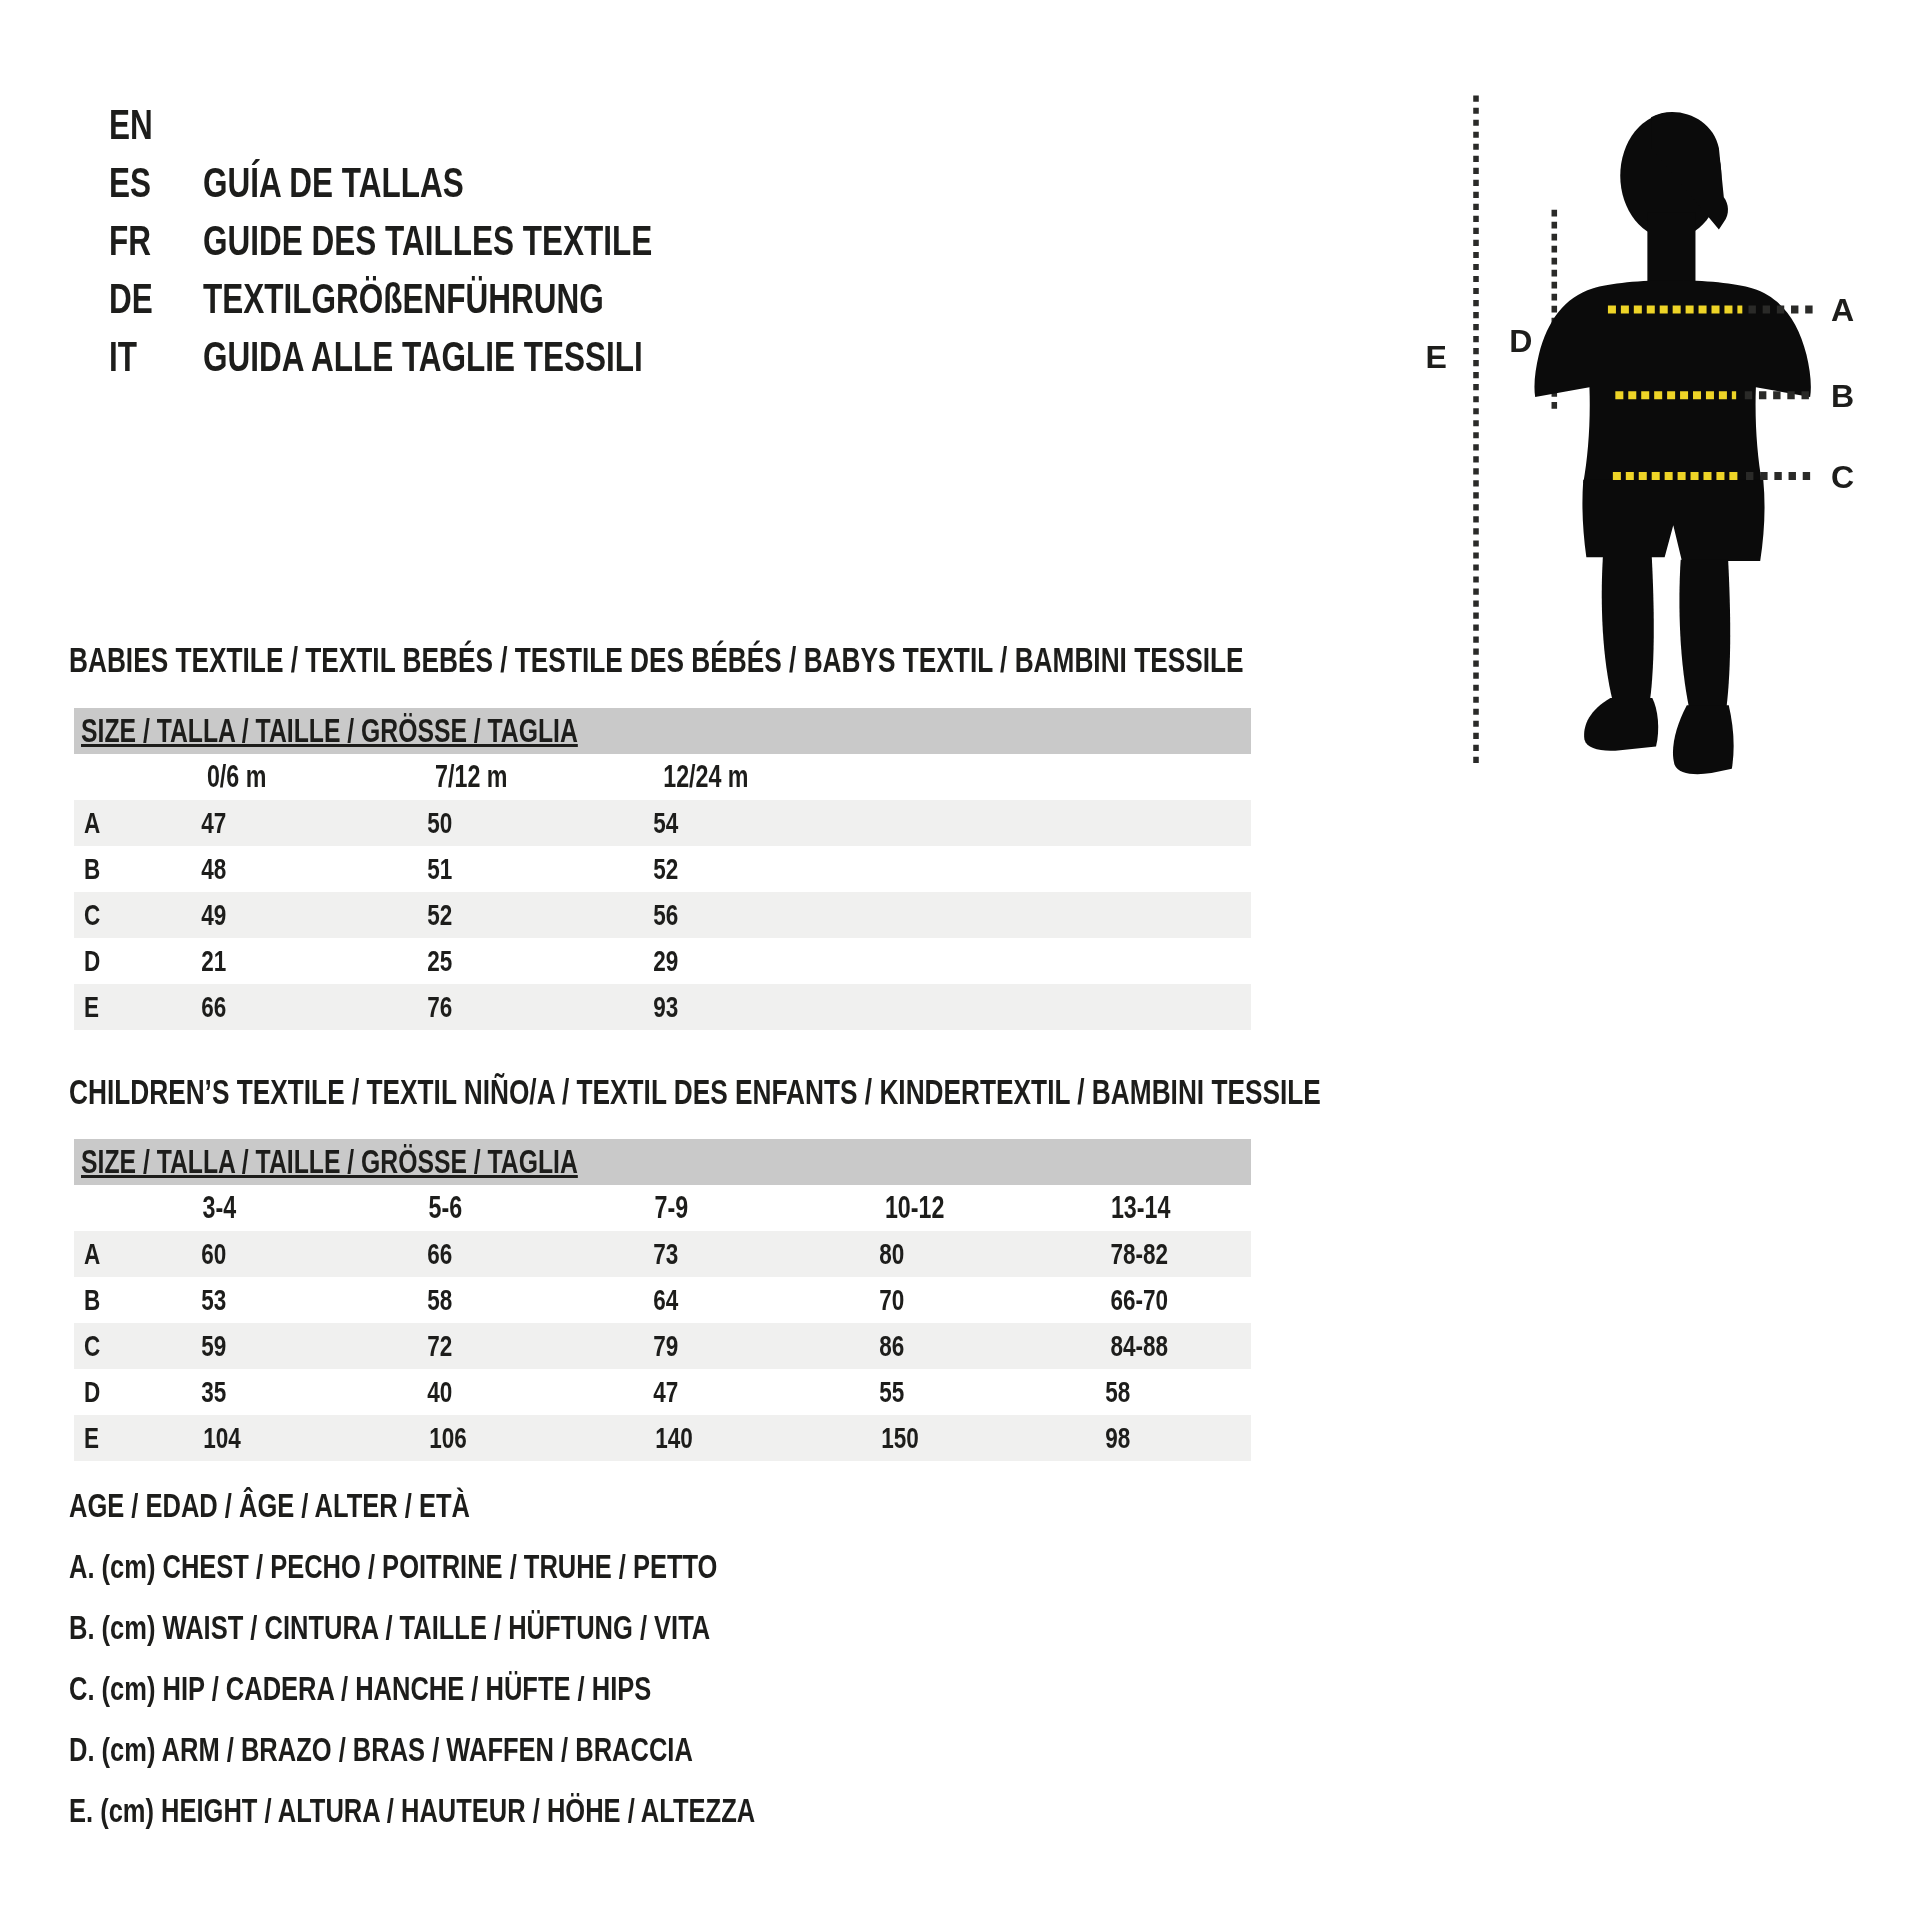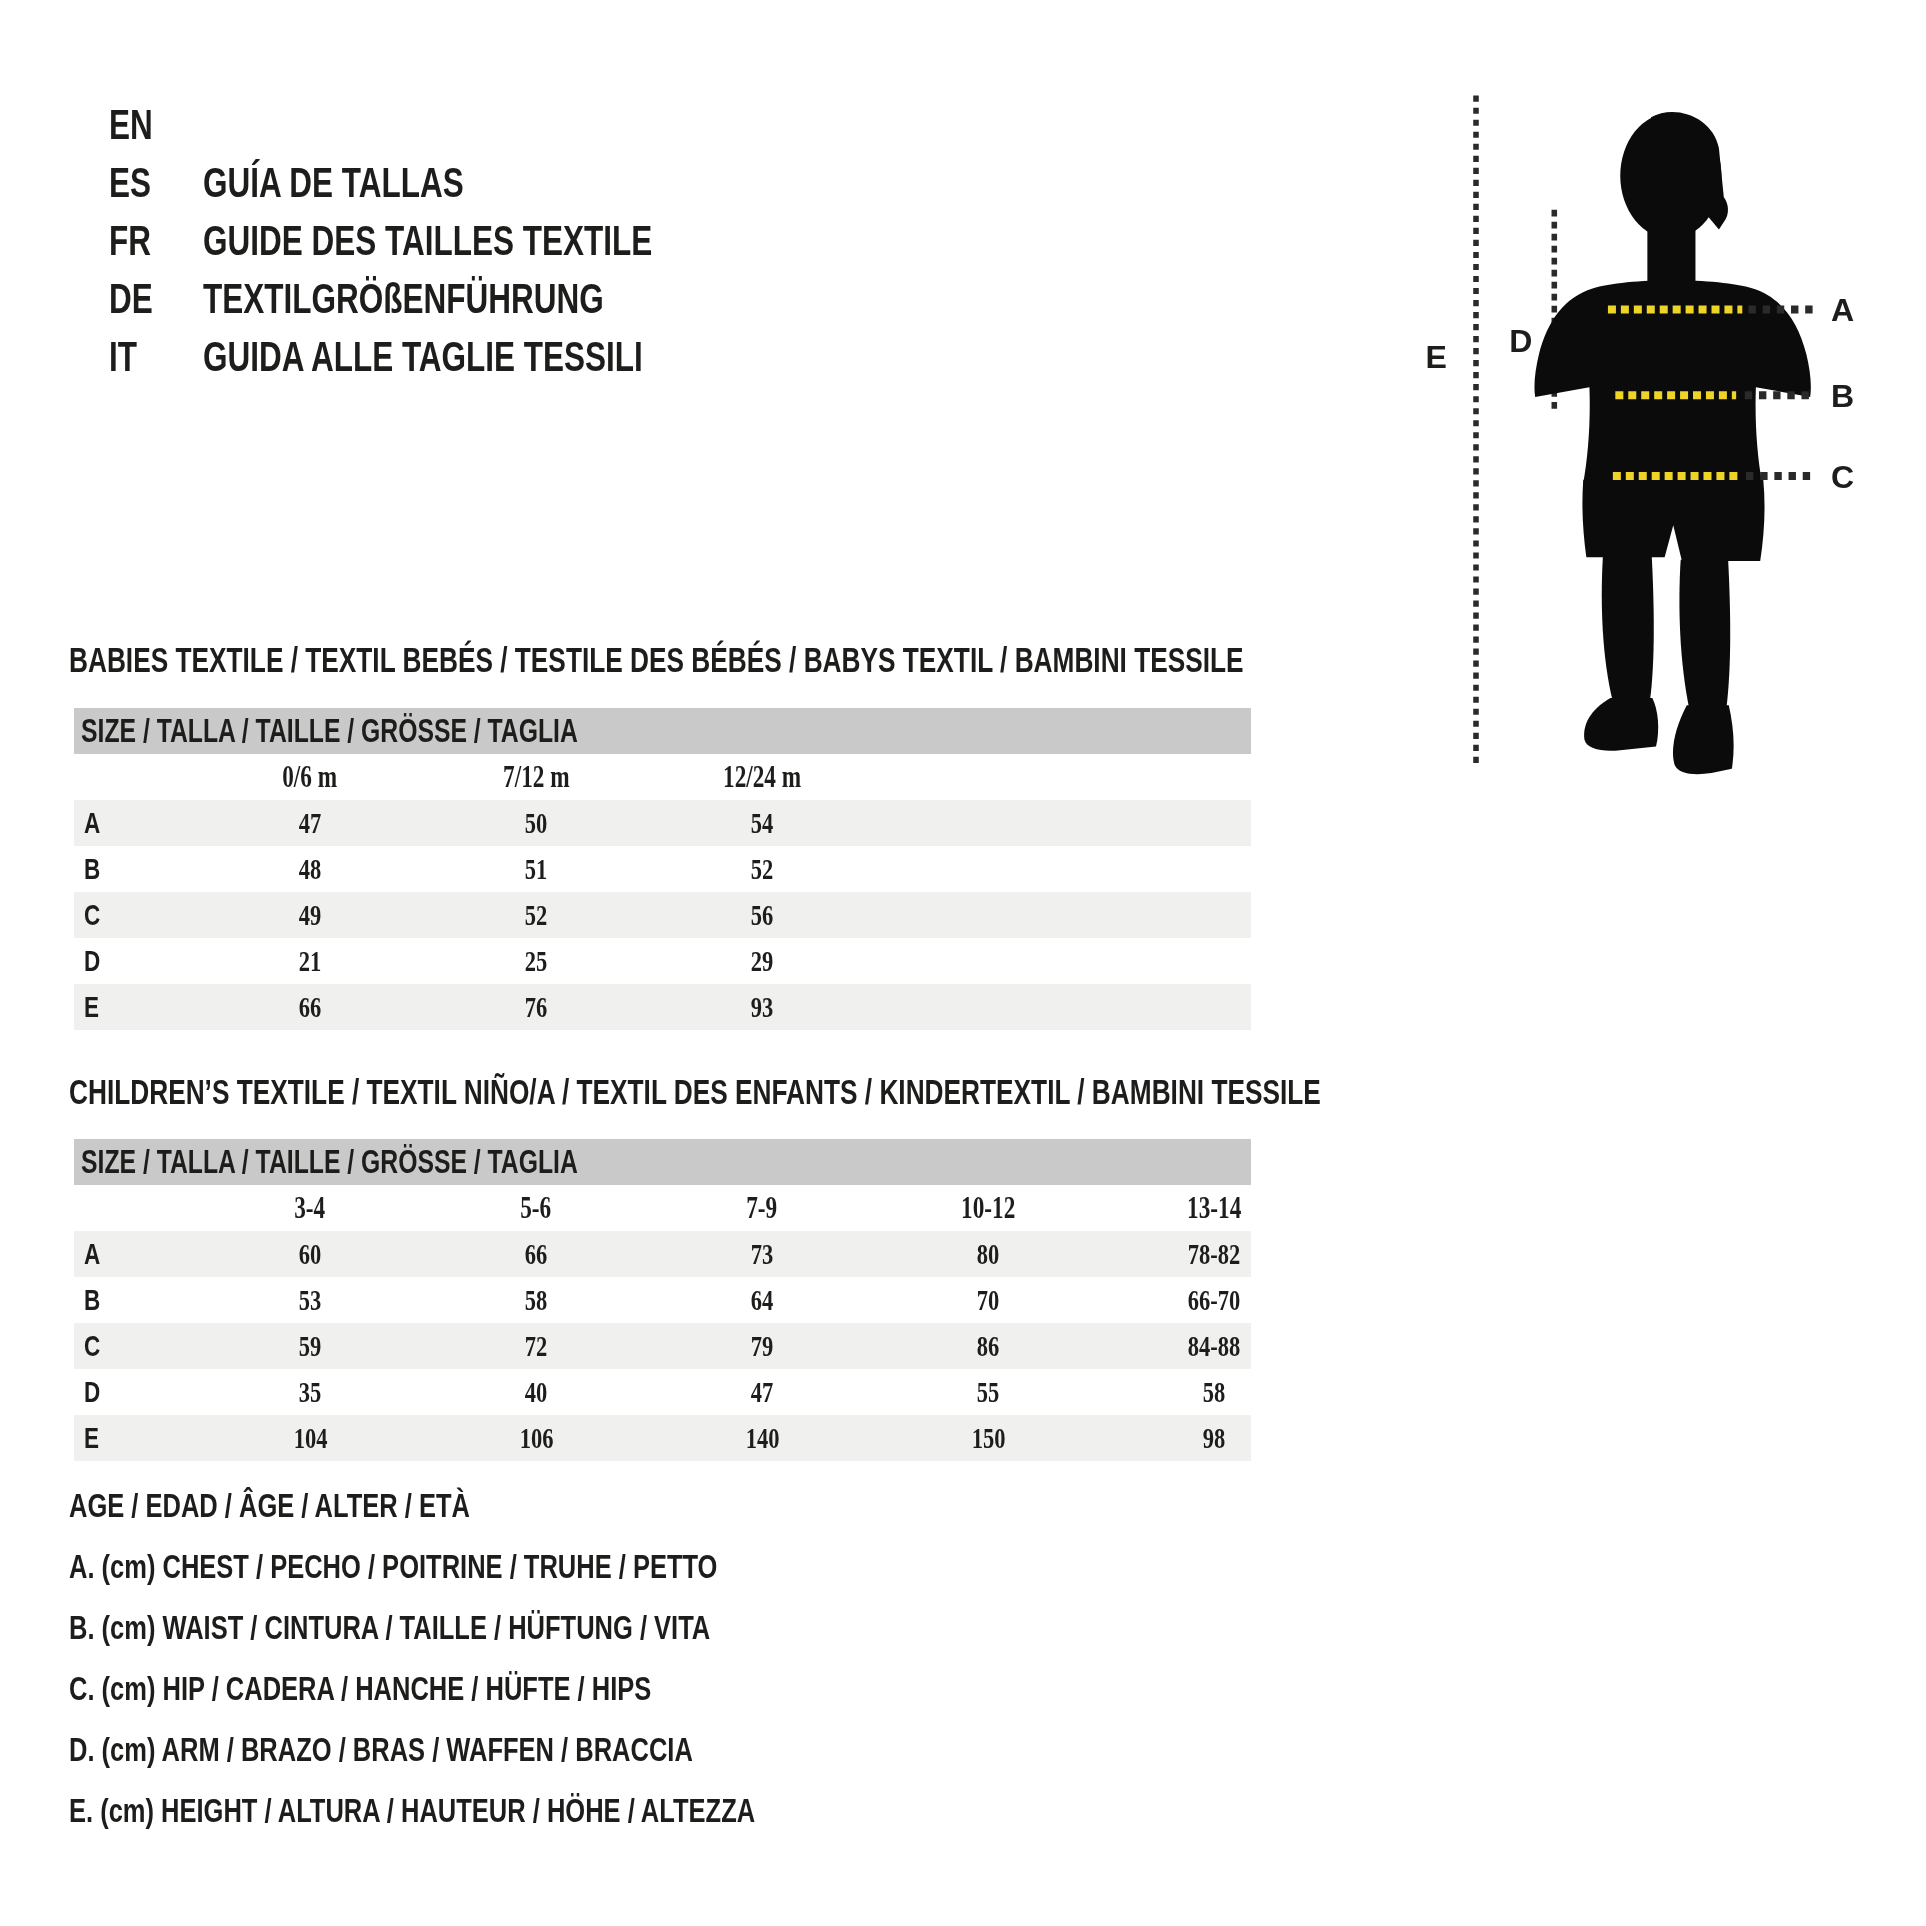--- a/index.html
+++ b/index.html
@@ -16,25 +16,25 @@
   
   .sec-title{position:absolute;left:69px;font-size:35px;line-height:39px;}
   #babies-title{top:640px;}
   #children-title{top:1072px;}
 
   
   .size-table{position:absolute;left:74px;width:1177px;}
   #babies-table{top:708px;}
   #children-table{top:1139px;}
   .tbar{height:46px;background:#c9c9c9;font-size:33px;display:flex;align-items:center;
-        padding-left:7.4px;box-sizing:border-box;}
+        padding-left:7.4px;box-sizing:border-box;text-decoration:underline;}
   .trow{display:flex;height:46px;align-items:center;font-size:30px;}
   .thead{height:46px;font-size:31px;}
   .tlabel{width:123px;flex:0 0 123px;padding-left:10px;box-sizing:border-box;}
-  .tcell{width:226px;flex:0 0 226px;text-align:center;font-family:Liberation Serif, serif;}
+  .tcell{width:226px;flex:0 0 226px;text-align:left;}
   .striped{background:#f0f0ef;}
 
   
   #legend{position:absolute;left:69px;top:1475px;font-size:34px;}
   .legend-row{height:61px;display:flex;align-items:center;}
 
   
   #figure-wrap{position:absolute;left:1386px;top:74px;width:524px;height:709px;}
   .fig-label{font-size:52px;font-weight:700;fill:#1d1d1b;
              font-family:"Liberation Sans",sans-serif;}

